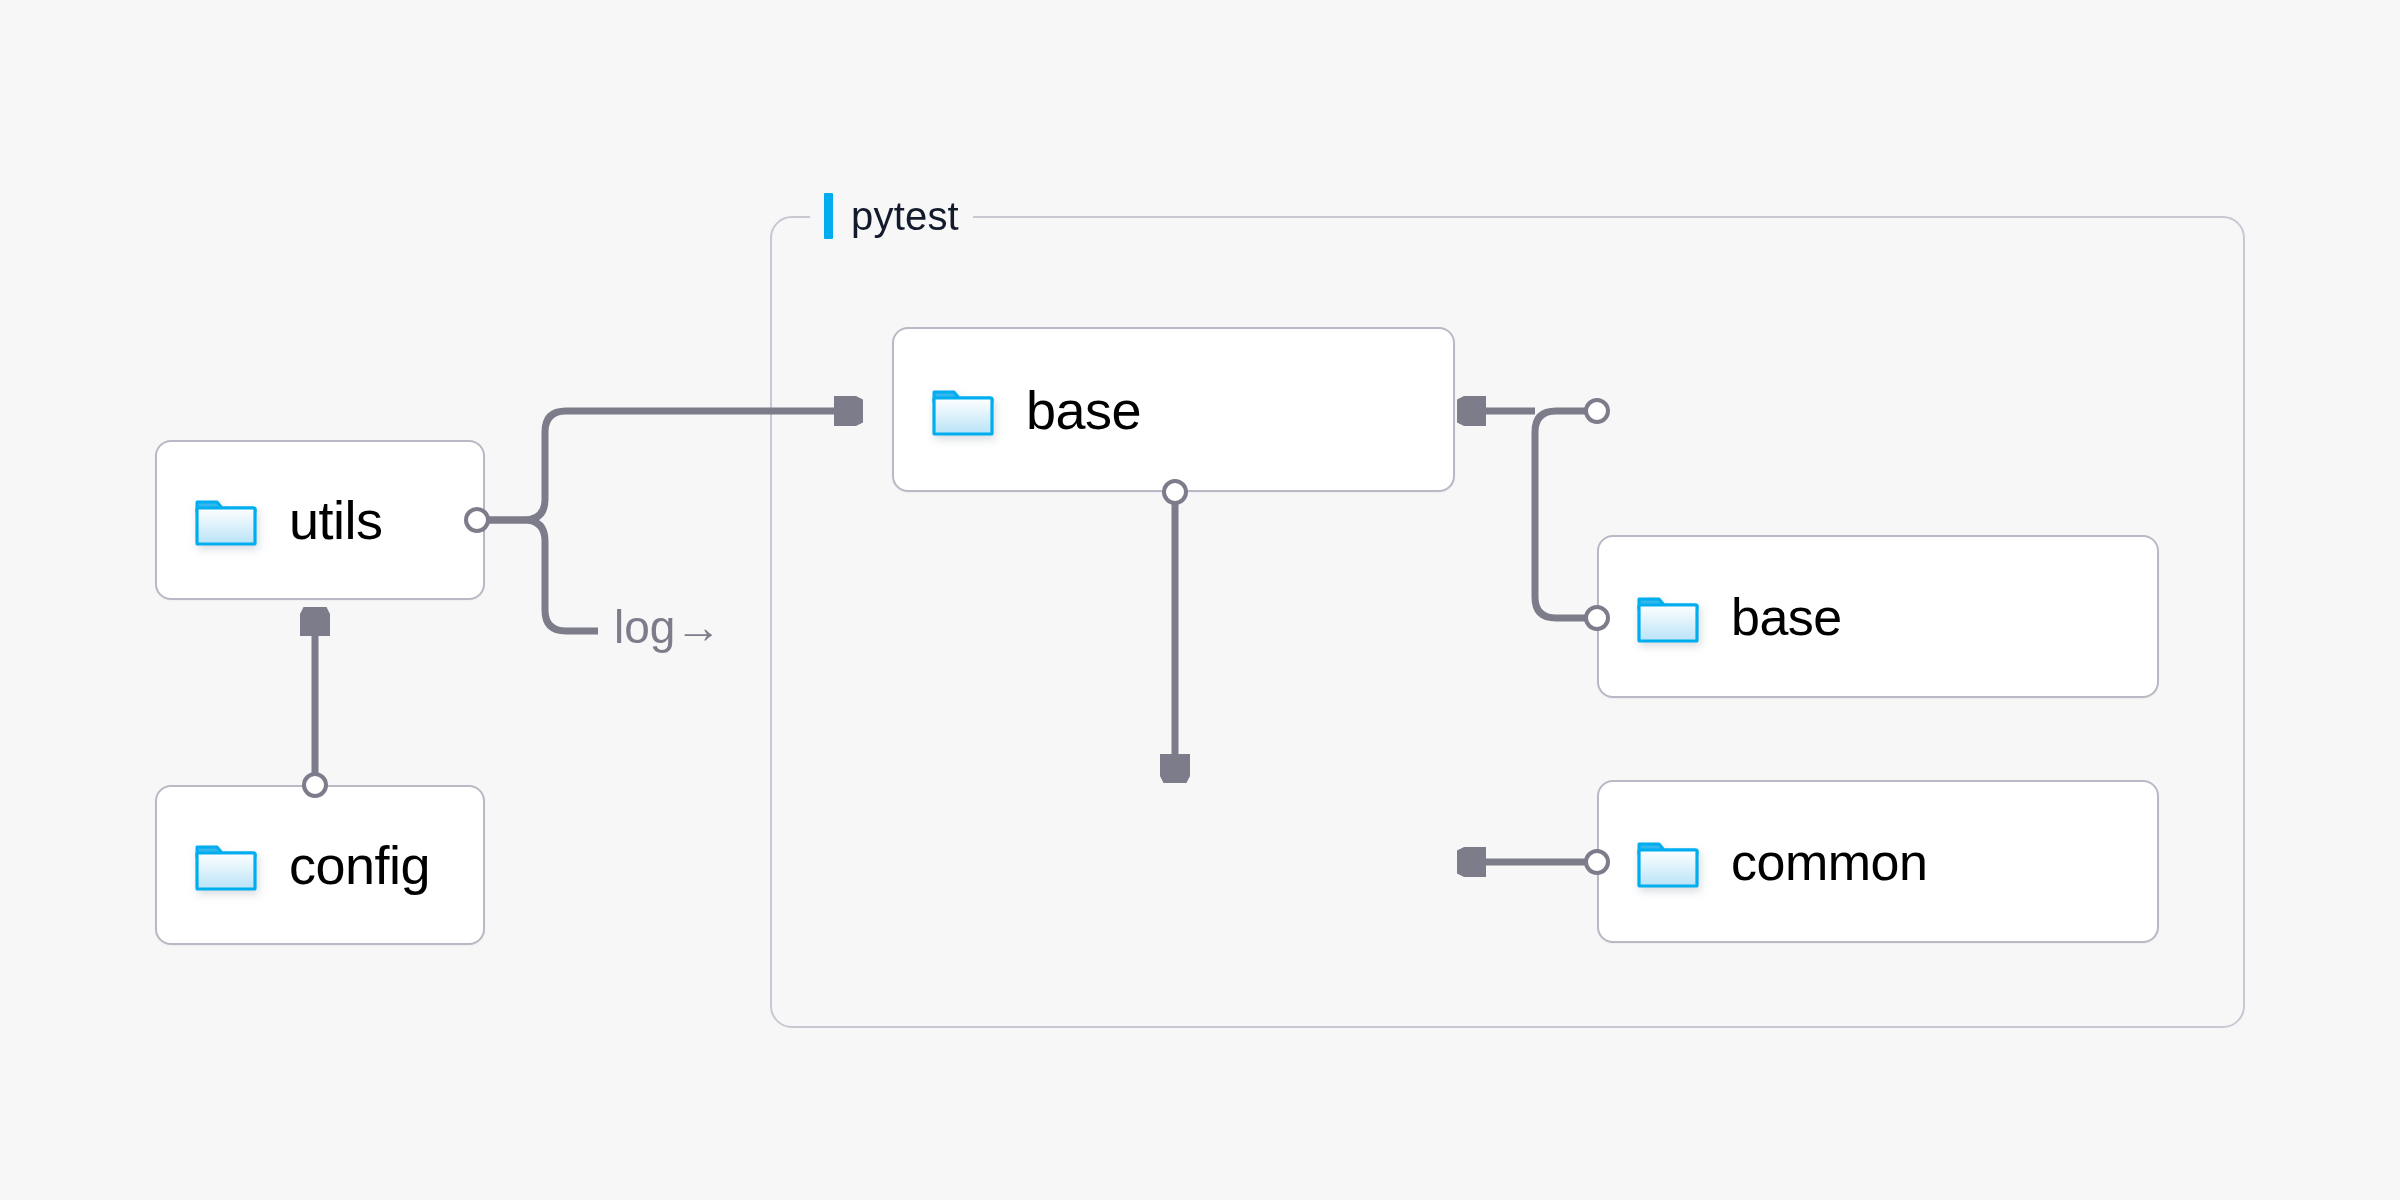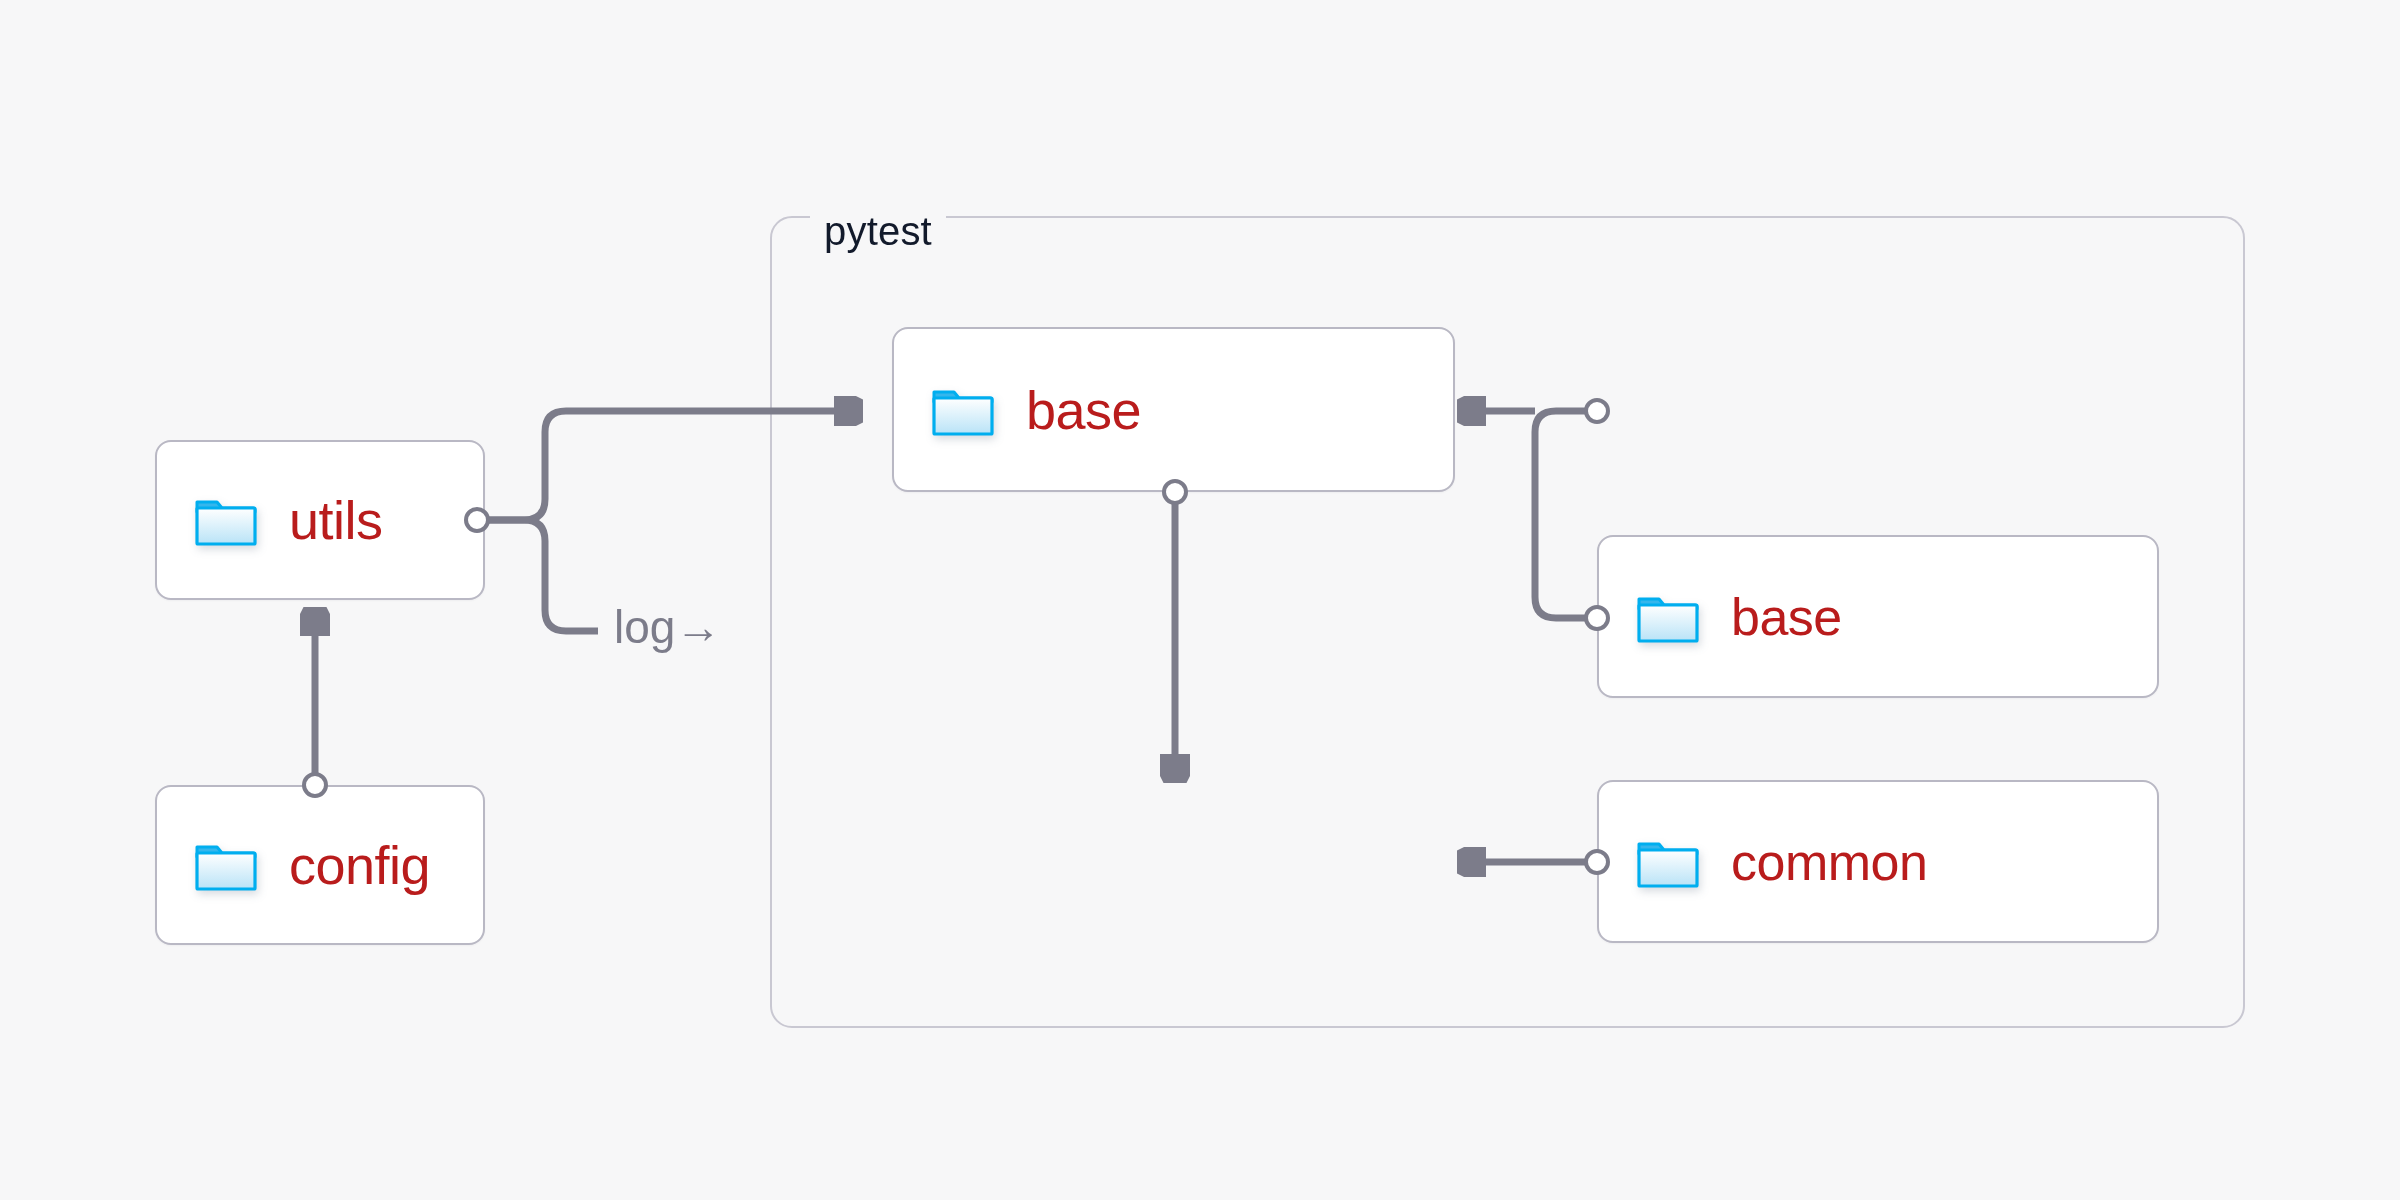--- a/index.html
+++ b/index.html
@@ -18,21 +18,20 @@
     border-radius:22px;
     background:rgba(255,255,255,0.0);
     box-sizing:border-box;
   }
   .group-label{
     position:absolute;
     display:flex;align-items:center;gap:18px;
     background:#f7f7f8;
     padding:0 14px;
     height:46px;
-    flex-direction:column;
   }
   .group-label .bar{
     width:9px;height:46px;border-radius:1px;
   }
   .group-label .gtext{
     font-size:40px;
     color:#121a2b;
     letter-spacing:.2px;
     line-height:1;
   }
@@ -44,21 +43,21 @@
     border:2px solid #b9b8c4;
     border-radius:16px;
     box-sizing:border-box;
     display:flex;align-items:center;
     padding-left:38px;
     gap:32px;
     box-shadow:0 1px 2px rgba(17,24,39,.04);
   }
   .node .label{
     font-size:54px;
-    color:#b91c1c;
+    color:#000000;
     line-height:1;
     white-space:nowrap;
     letter-spacing:-.5px;
   }
   .node.small .label{font-size:52px;}
 
   
   .folder{flex:0 0 auto;width:62px;height:52px;position:relative;filter:drop-shadow(2px 4px 4px rgba(40,60,90,.18));}
 
   

